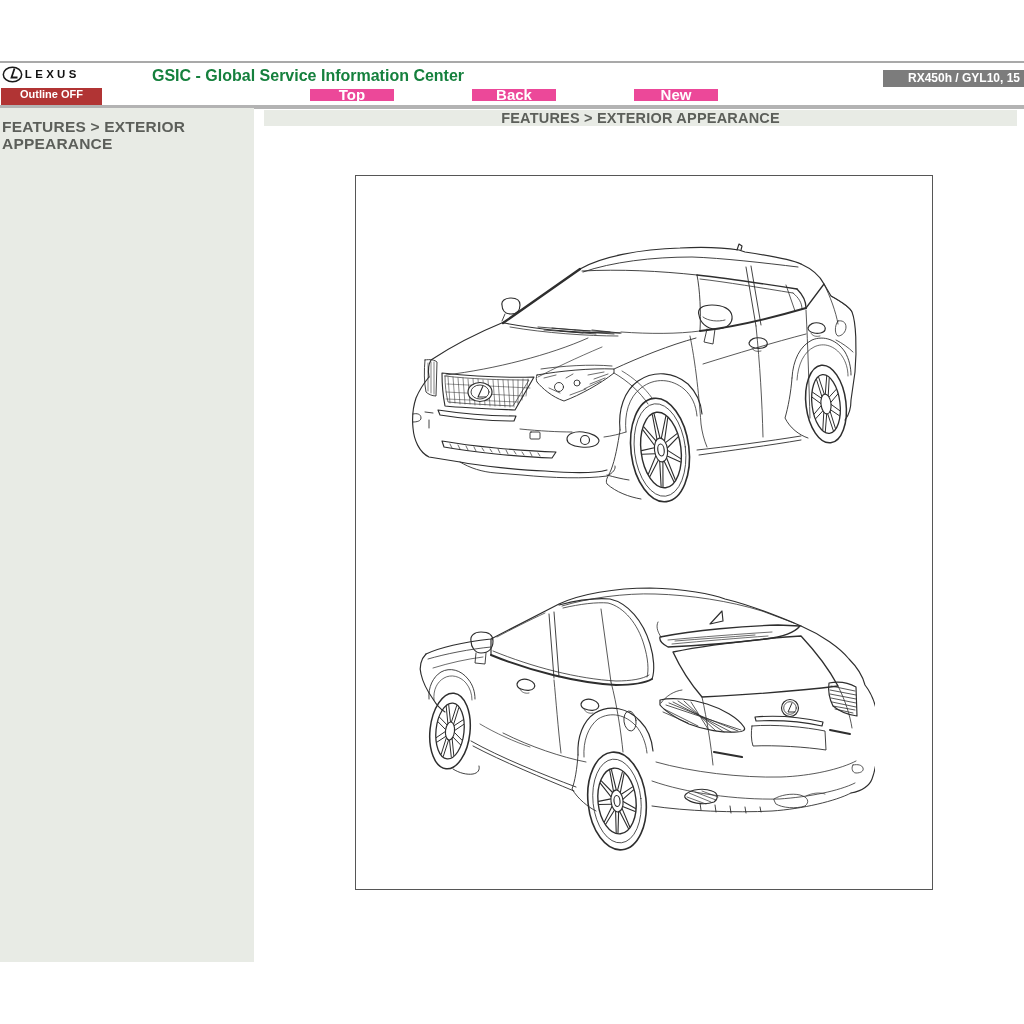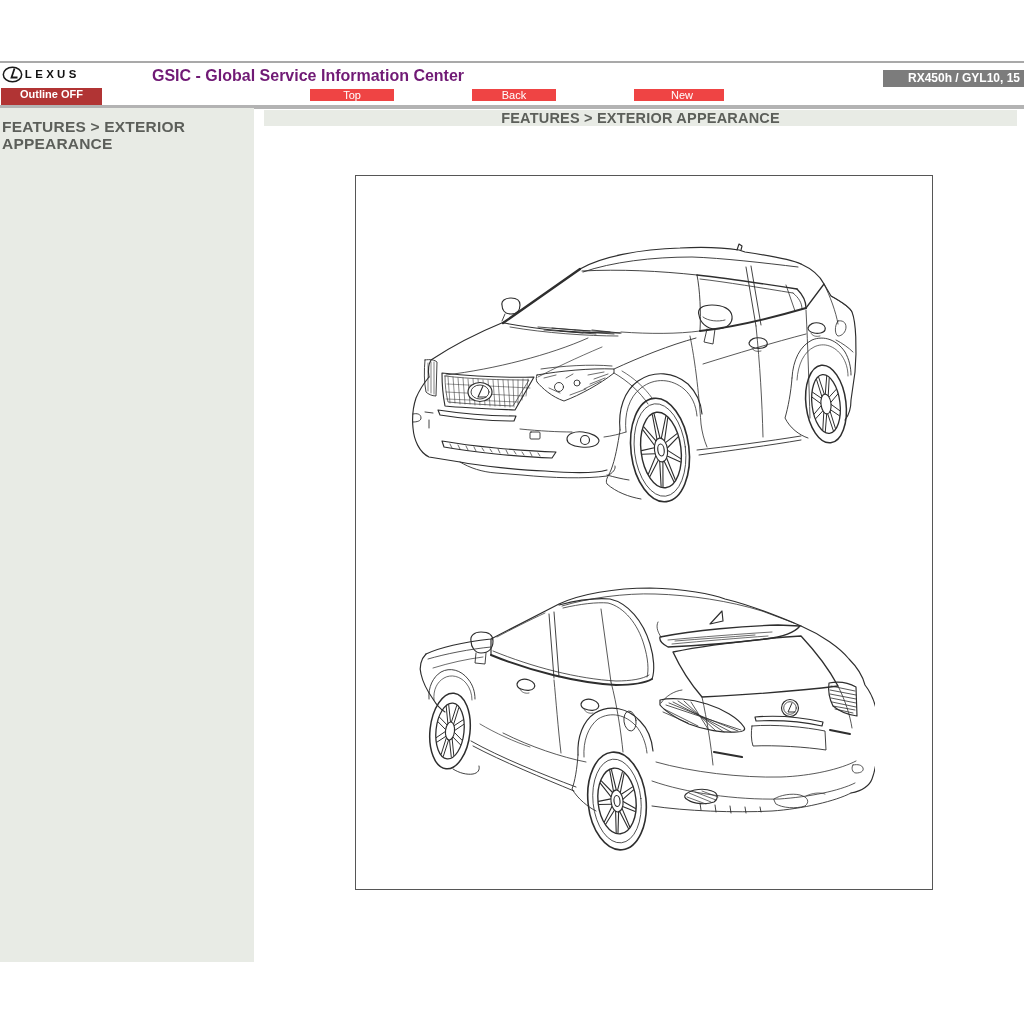--- a/index.html
+++ b/index.html
@@ -1,29 +1,29 @@
 <!DOCTYPE html>
 <html><head>
 <meta charset="utf-8">
 <style>
   html,body{margin:0;padding:0;}
   body{width:1024px;height:1024px;position:relative;background:#ffffff;
        font-family:"Liberation Sans",sans-serif;overflow:hidden;}
   .abs{position:absolute;}
   #topline{left:0;top:61px;width:1024px;height:2px;background:#a9a9a9;}
-  #gsic{left:152px;top:67px;font-size:16px;font-weight:bold;color:#701a75;}
+  #gsic{left:152px;top:67px;font-size:16px;font-weight:bold;color:#15803d;}
   #rxbox{left:883px;top:70px;width:162px;height:17px;background:#7c7c7c;
          color:#ffffff;font-size:12px;font-weight:bold;text-align:center;line-height:17px;}
   #outline{left:1px;top:88px;width:101px;height:25px;background:#b13434;
            color:#ffffff;font-size:11px;font-weight:bold;text-align:center;line-height:13px;}
-  .tealbtn{top:89px;width:84px;height:12px;background:#ef4444;color:#ffffff;
-           font-size:11px;font-weight:normal;text-align:center;line-height:12px;}
+  .tealbtn{top:89px;width:84px;height:12px;background:#ec4899;color:#ffffff;
+           font-size:15px;font-weight:bold;text-align:center;line-height:12px;}
   #btn-top{left:310px;}
   #btn-back{left:472px;}
-  #btn-new{left:634px;padding-left:6px;}
+  #btn-new{left:634px;}
   #divider{left:0;top:105px;width:1024px;height:4px;background:#b3b3b3;}
   #sidebar{left:0;top:108px;width:254px;height:854px;background:#e8ebe5;}
   #sidetext{left:2px;top:118px;width:250px;font-size:15.5px;font-weight:bold;
             color:#5c5f5a;line-height:17px;letter-spacing:0.2px;}
   #ctitle{left:264px;top:110px;width:753px;height:16px;background:#e8ebe5;
           color:#5c5f5a;font-size:14.5px;font-weight:bold;text-align:center;line-height:16px;letter-spacing:0.2px;}
   #artbox{left:355px;top:175px;width:576px;height:713px;border:1px solid #565656;background:#ffffff;}
 </style>
 </head>
 <body>

